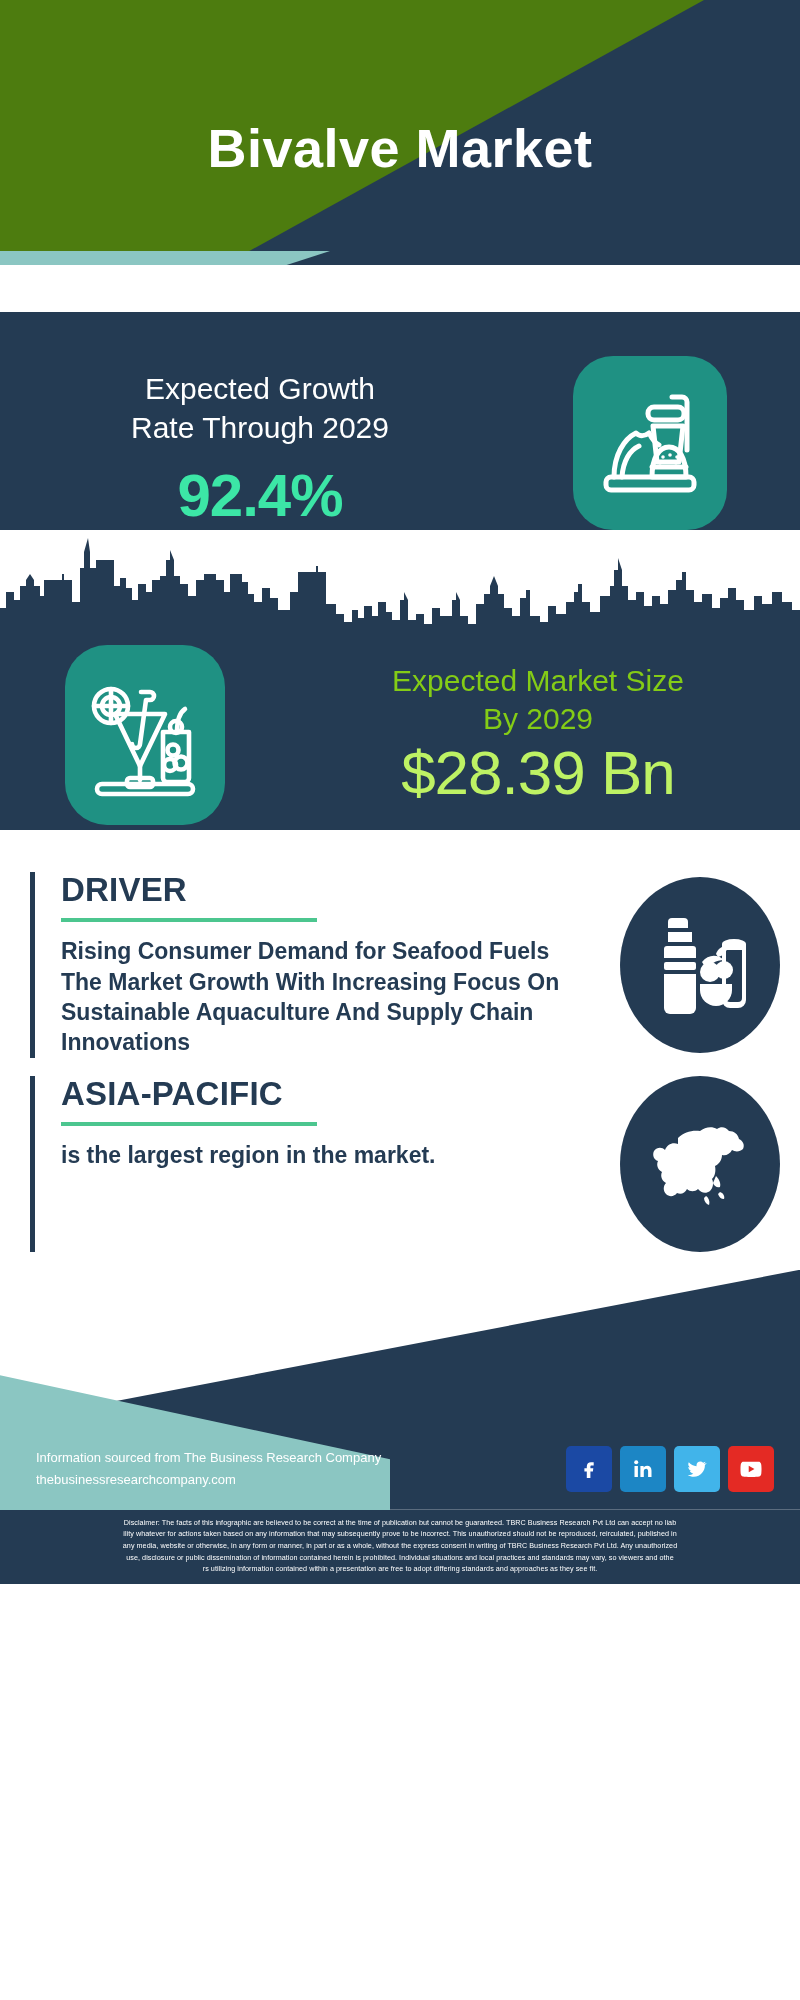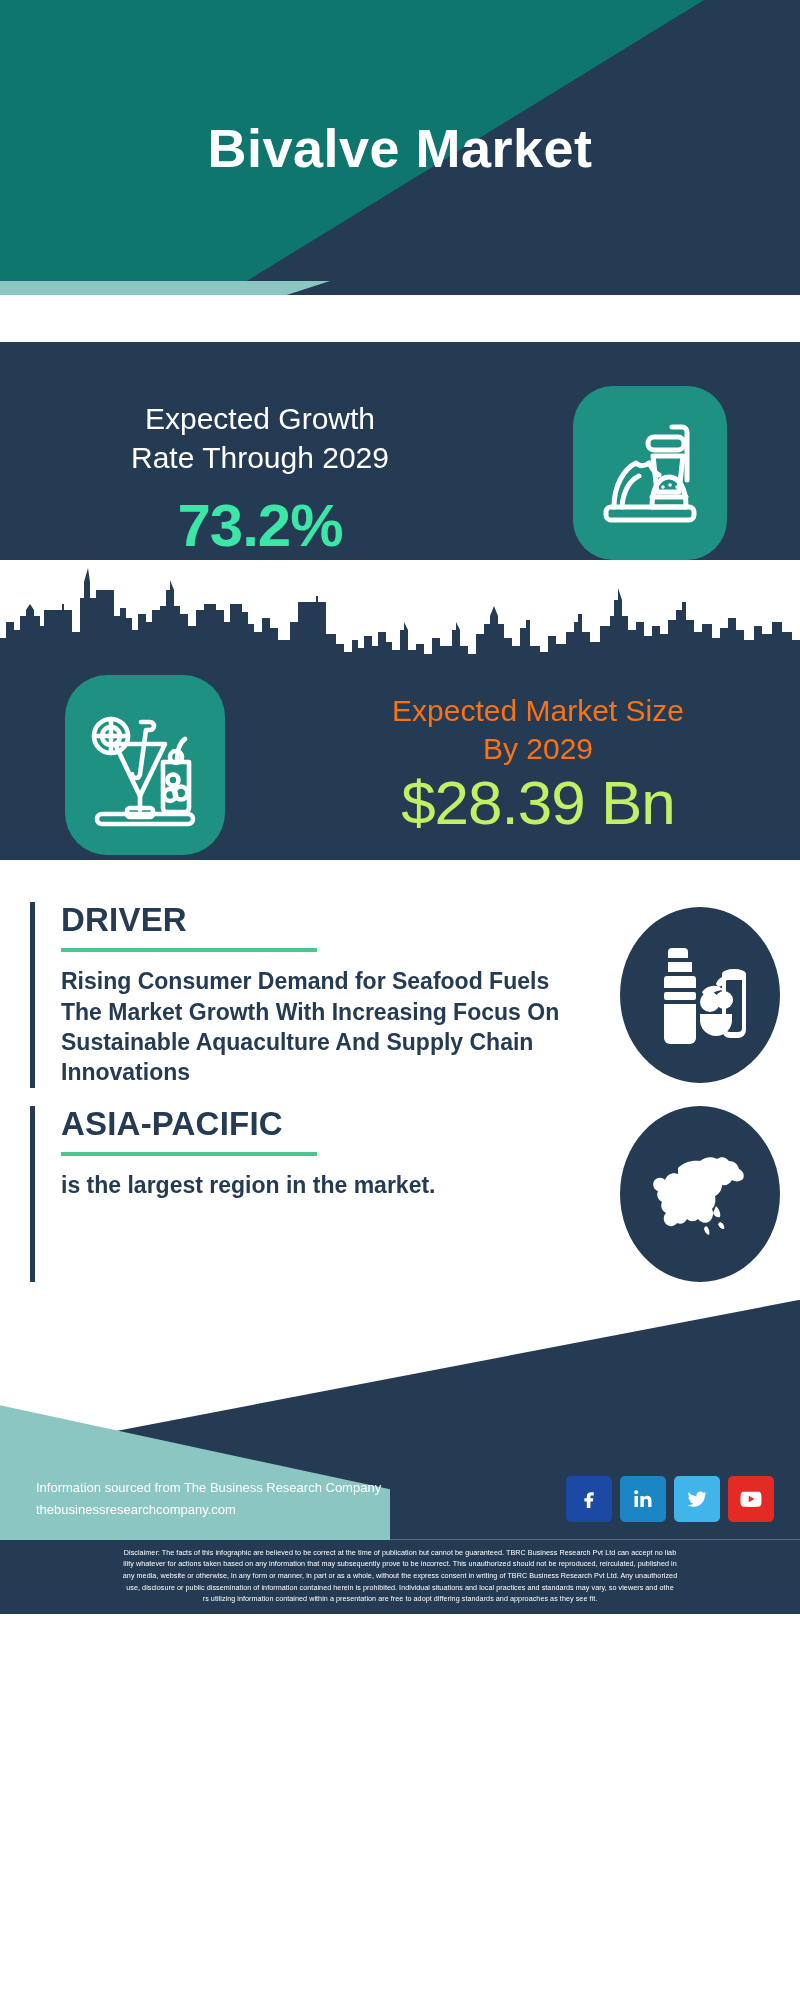--- a/index.html
+++ b/index.html
@@ -8,22 +8,22 @@
     font-family:"Liberation Sans", sans-serif;
     background:#ffffff;
     position:relative;
     overflow:hidden;
   }
 
   
   .header {
     position:relative;
     width:800px;
-    height:295px;
-    background:#0f766e;
+    height:265px;
+    background:#4d7c0f;
     overflow:hidden;
   }
   .header-diag {
     position:absolute;
     inset:0;
     background:#243b53;
     clip-path:polygon(100% 0, 100% 100%, 28% 100%, 88% 0);
   }
   .header-title {
     position:absolute;
@@ -80,21 +80,21 @@
     display:flex; align-items:center;
   }
   .market-icon-wrap { width:290px; display:flex; justify-content:center; }
   .icon-tile-lg {
     width:160px; height:180px;
     background:#1f9183;
     border-radius:42px;
     display:flex; align-items:center; justify-content:center;
   }
   .market-text { flex:1; text-align:center; padding-right:14px; }
-  .market-label { color:#f97316; font-size:30px; line-height:1.25; font-weight:400; }
+  .market-label { color:#84cc16; font-size:30px; line-height:1.25; font-weight:400; }
   .market-value { color:#bef264; font-size:62px; font-weight:normal; margin-top:0; letter-spacing:-1px; }
 
   
   .insights { width:800px; background:#ffffff; padding:42px 0 0 0; position:relative; }
   .insight {
     position:relative;
     display:flex;
     padding-left:30px;
     margin-bottom:18px;
     gap:6px;
@@ -190,21 +190,21 @@
 </div>
 
 <div class="gap-white"></div>
 
 <div class="growth">
   <div class="growth-text">
     <div class="growth-label">
       <div>Expected Growth</div>
       <div>Rate Through 2029</div>
     </div>
-    <div class="growth-value">73.2%</div>
+    <div class="growth-value">92.4%</div>
   </div>
   <div class="growth-icon-wrap">
     <div class="icon-tile">
       <svg width="112" height="124" viewBox="0 0 112 124" fill="none" stroke="#ffffff" stroke-width="5" stroke-linecap="round" stroke-linejoin="round">
 
         <path d="M78 16 h10 a5 5 0 0 1 5 5 v48"></path>
 
         <rect x="54" y="26" width="36" height="13" rx="6"></rect>
 
         <path d="M59 45 h30 l-4 36 h-22 z"></path>

